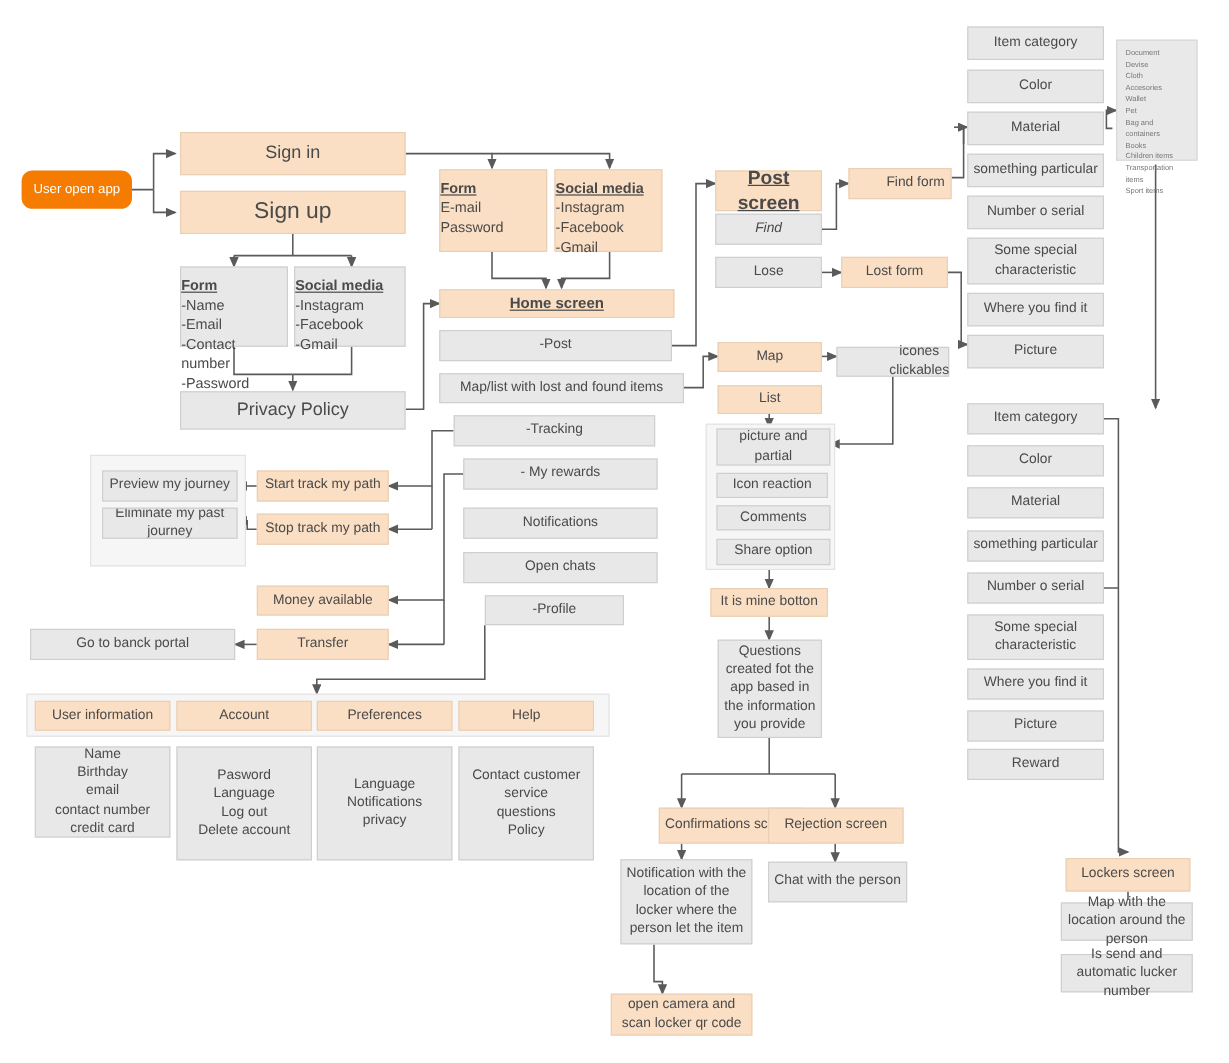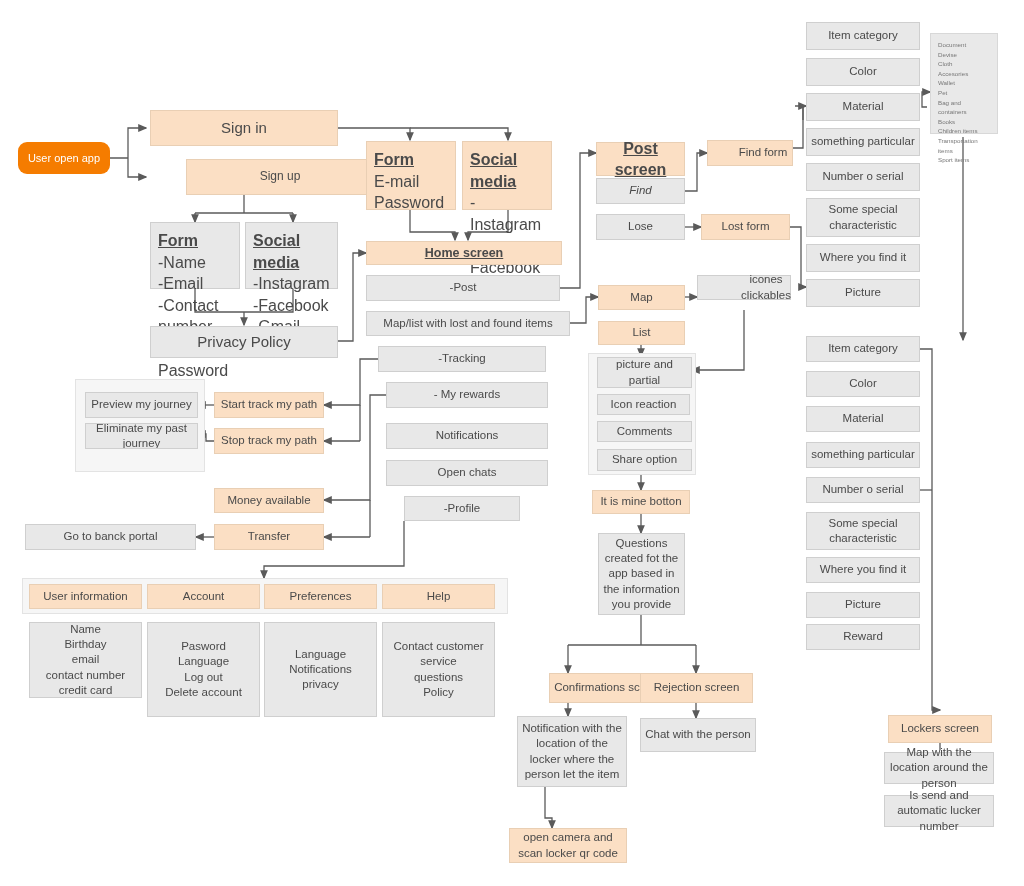--- a/index.html
+++ b/index.html
@@ -59,22 +59,22 @@
     font-size: 11px;
   }
   .bold-underline {
     font-weight: bold;
     text-decoration: underline;
   }
   .listbox {
     justify-content: flex-start;
     align-items: flex-start;
     text-align: left;
-    padding: 7px 7px;
-    font-size: 16px;
+    padding: 7px 0;
+    font-size: 12px;
     line-height: 1.35;
   }
   .listbox .hdr {
     font-weight: bold;
     text-decoration: underline;
     display: block;
   }
   .tinylist {
     justify-content: flex-start;
     align-items: flex-start;
@@ -189,21 +189,21 @@
 
       <path d="M404,521 L404,566 L264,566 L264,578" marker-end="url(#ah)"></path>
 
       <path d="M940,742 L940,750"></path>
     </g>
   </svg>
 
   <div class="node orange" style="left:18px;top:142px;width:92px;height:32px;">User open app</div>
 
   <div class="node peach" style="left:150px;top:110px;width:188px;height:36px;font-size:15px;">Sign in</div>
-  <div class="node peach" style="left:150px;top:159px;width:188px;height:36px;font-size:12px;margin-left:36px;">Sign up</div>
+  <div class="node peach" style="left:150px;top:159px;width:188px;height:36px;font-size:19px;">Sign up</div>
 
   <div class="node gray listbox" style="left:150px;top:222px;width:90px;height:67px;">
     <div><span class="hdr">Form</span><span>-Name
 -Email
 -Contact number
 -Password</span></div>
   </div>
   <div class="node gray listbox" style="left:245px;top:222px;width:93px;height:67px;">
     <div><span class="hdr">Social media</span><span>-Instagram
 -Facebook
@@ -263,21 +263,21 @@
 questions
 Policy</div>
 
   <div class="node peach bold-underline" style="left:596px;top:142px;width:89px;height:34px;font-size:16px;">Post screen</div>
   <div class="node gray" style="left:596px;top:178px;width:89px;height:26px;font-style:italic;">Find</div>
   <div class="node gray" style="left:596px;top:214px;width:89px;height:26px;">Lose</div>
   <div class="node peach" style="left:707px;top:140px;width:86px;height:26px;padding-left:30px;">Find form</div>
   <div class="node peach" style="left:701px;top:214px;width:89px;height:26px;">Lost form</div>
 
   <div class="node peach" style="left:598px;top:285px;width:87px;height:25px;">Map</div>
-  <div class="node gray" style="left:697px;top:275px;width:94px;height:25px;padding-left:48px;">icones clickables</div>
+  <div class="node gray" style="left:697px;top:289px;width:94px;height:25px;padding-left:48px;">icones clickables</div>
   <div class="node peach" style="left:598px;top:321px;width:87px;height:24px;">List</div>
 
   <div class="groupbox" style="left:588px;top:353px;width:108px;height:122px;"></div>
   <div class="node gray" style="left:597px;top:357px;width:95px;height:31px;">picture and partial</div>
   <div class="node gray" style="left:597px;top:394px;width:93px;height:21px;">Icon reaction</div>
   <div class="node gray" style="left:597px;top:421px;width:95px;height:21px;">Comments</div>
   <div class="node gray" style="left:597px;top:449px;width:95px;height:22px;">Share option</div>
 
   <div class="node peach" style="left:592px;top:490px;width:98px;height:24px;">It is mine botton</div>
   <div class="node gray" style="left:598px;top:533px;width:87px;height:82px;">Questions created fot the app  based in the information you provide</div>

